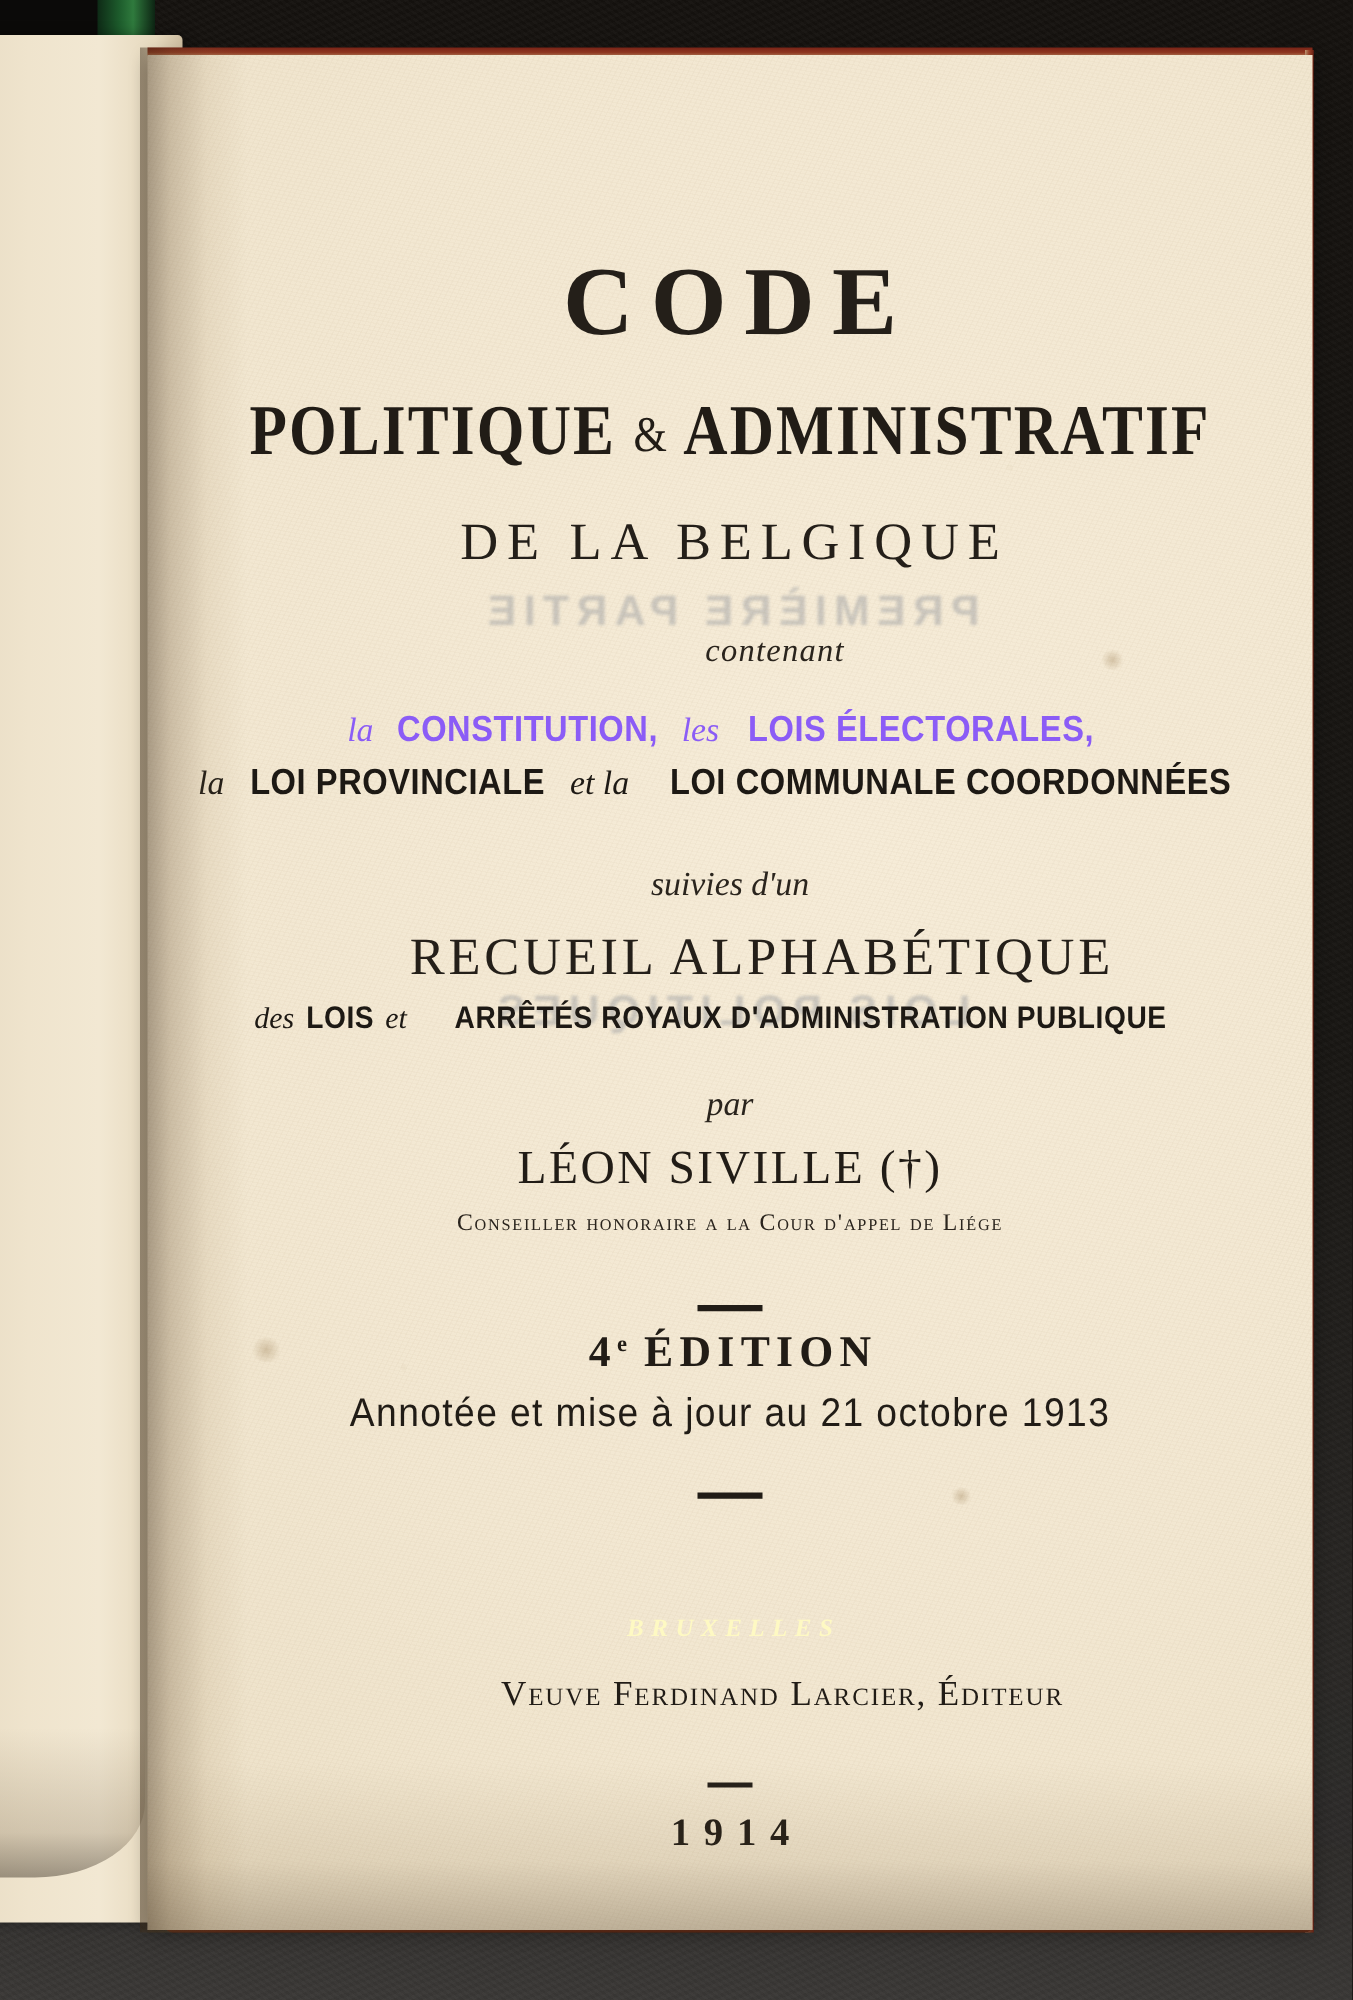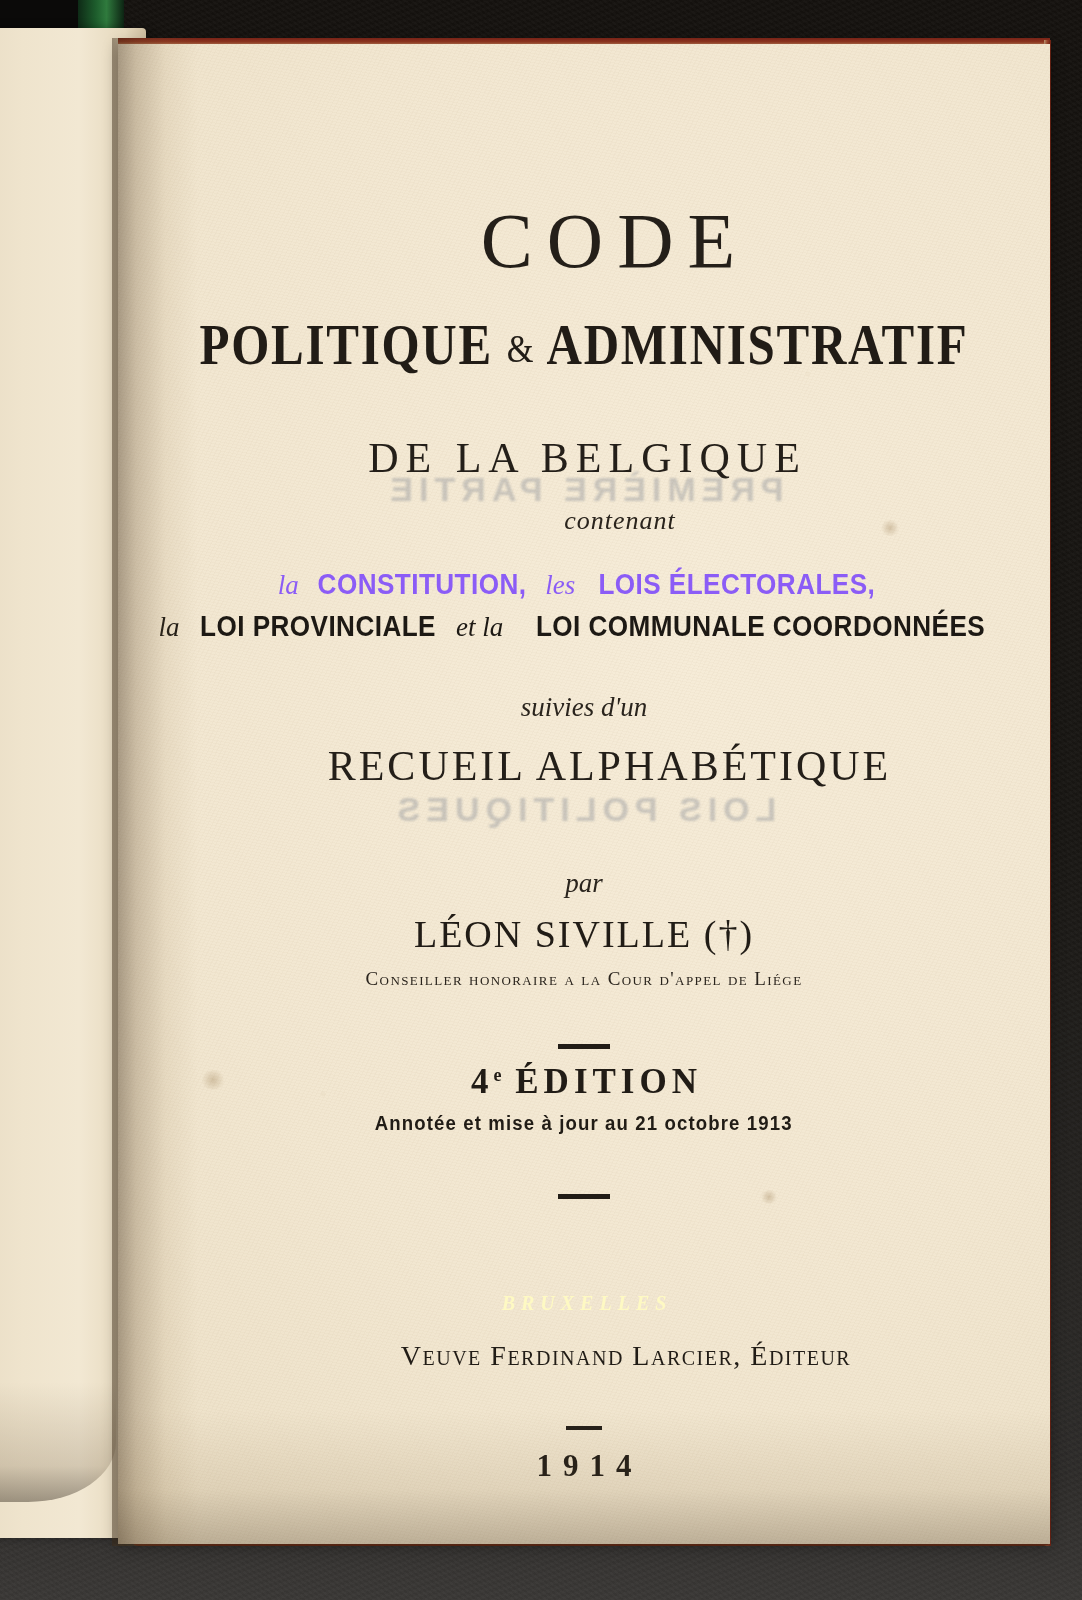--- a/index.html
+++ b/index.html
@@ -139,26 +139,25 @@
     position: absolute;
     left: 118px; top: 44px;
     width: 932px; height: 1500px;
     color: #1e1a15;
   }
   .line { width: 100%; text-align: center; }
 
   .t-code {
     position: absolute; top: 152px;
     font-family: "Liberation Serif", serif;
-    font-weight: 400;
+    font-weight: 700;
     font-size: 78px;
     letter-spacing: 14px;
     text-indent: 14px;
     color: #241f19;
-    margin-left: 24px;
   }
   .t-polad {
     position: absolute; top: 268px;
     font-family: "Liberation Serif", serif;
     font-weight: 700;
     font-size: 57px;
     letter-spacing: 2px;
     transform: scaleX(.86);
     color: #211c16;
   }
@@ -168,21 +167,20 @@
     vertical-align: 2px;
   }
   .t-belg {
     position: absolute; top: 366px;
     font-family: "Liberation Serif", serif;
     font-weight: 400;
     font-size: 42px;
     letter-spacing: 7px;
     text-indent: 7px;
     color: #241f19;
-    margin-top: 24px;
   }
 
   .t-contenant {
     position: absolute; top: 462px;
     font-family: "Liberation Serif", serif;
     font-style: italic;
     font-size: 26px;
     letter-spacing: 1px;
     color: #2a241d;
     padding-left: 36px;
@@ -282,22 +280,22 @@
   }
   .t-edition sup {
     font-size: 18px;
     letter-spacing: 0;
     vertical-align: 12px;
     font-weight: 700;
   }
   .t-annot {
     position: absolute; top: 1068px;
     font-family: "Liberation Sans", sans-serif;
-    font-weight: 700;
-    font-size: 20px;
+    font-weight: 400;
+    font-size: 32px;
     letter-spacing: 1.2px;
     color: #211c16;
     text-align: center;
   }
   .t-annot span { display: inline-block; transform: scaleX(.93); }
 
   .t-city {
     position: absolute; top: 1248px;
     font-family: "Liberation Serif", serif;
     font-weight: 700;
@@ -390,20 +388,26 @@
     <div class="line t-laws2">
       <span class="ital">la</span>
       <span class="cond">LOI PROVINCIALE</span>
       <span class="ital">et la</span>
       <span class="cond">LOI COMMUNALE COORDONNÉES</span>
     </div>
 
     <div class="line t-suivies">suivies d'un</div>
     <div class="line t-recueil">RECUEIL ALPHABÉTIQUE</div>
 
+    <div class="line t-desloix">
+      <span class="ital">des</span>
+      <span class="cond">LOIS</span>
+      <span class="ital">et</span>
+      <span class="cond">ARRÊTÉS ROYAUX D'ADMINISTRATION PUBLIQUE</span>
+    </div>
 
     <div class="line t-par">par</div>
     <div class="line t-author">LÉON SIVILLE (†)</div>
     <div class="line t-cred">Conseiller honoraire a la Cour d'appel de Liége</div>
 
     <div class="rule rule-1"></div>
 
     <div class="line t-edition">
       <span>4</span><sup>e</sup>
       <span>ÉDITION</span>

